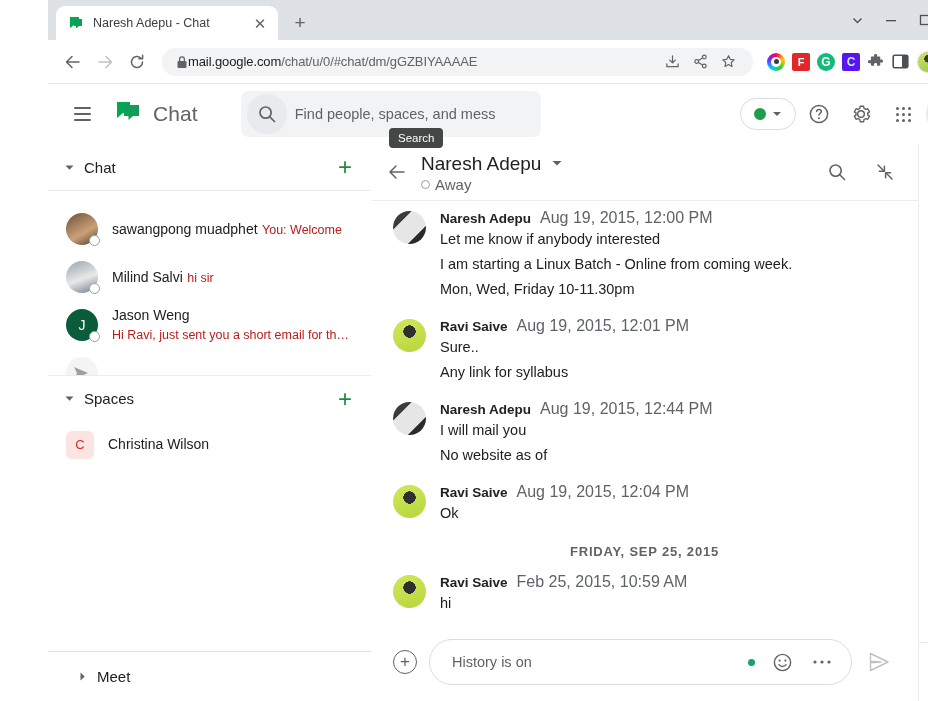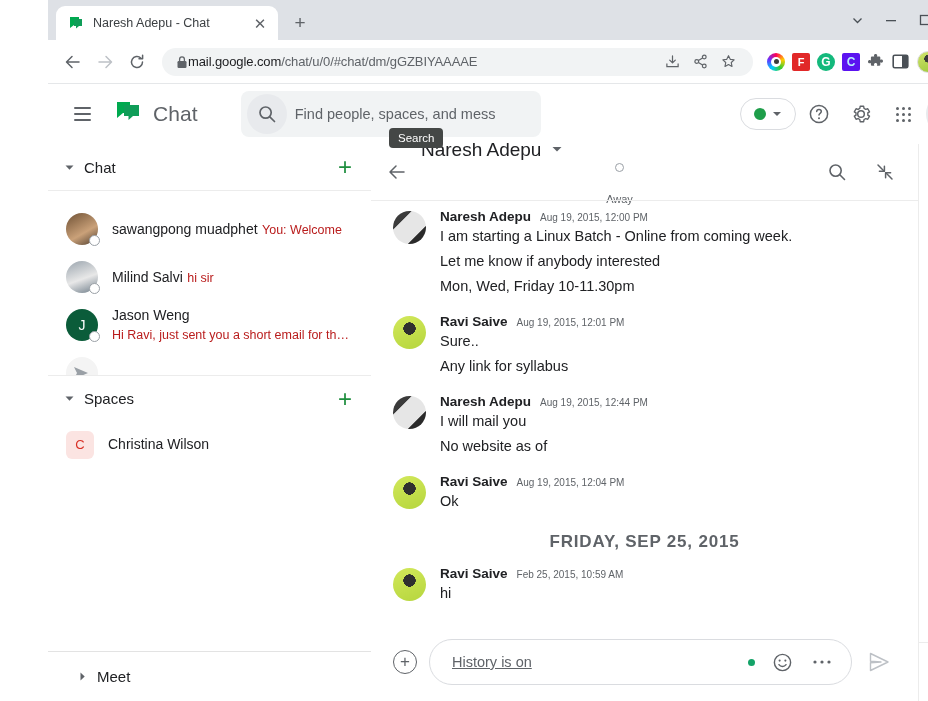--- a/index.html
+++ b/index.html
@@ -148,46 +148,46 @@
   .spacer-fill { flex: 1; background: #fff; }
   .meet-sec { height: 50px; border-top: 1px solid #e3e3e3; display:flex; align-items:center; padding: 0 14px 0 25px; flex:none; background:#fff; }
 
   
   .convo { flex: 1; display:flex; flex-direction:column; min-width:0; background:#fff; margin: 0; position: relative; }
   .convo-head { height: 56px; display:flex; align-items:center; padding: 0 14px 0 6px; flex:none; position: relative; }
   .back-btn { width: 40px; height: 40px; display:flex; align-items:center; justify-content:center; color:#5f6368; flex:none;}
   .ch-titles { flex: 1; min-width: 0; padding-left: 4px; }
   .ch-title-row { display:flex; align-items:center; gap: 10px; }
   .ch-name { font-size: 19px; color: #202124; line-height: 24px; }
-  .ch-status { font-size: 11px; color: #5f6368; display:flex; align-items:center; gap:19px; line-height:16px; margin-top: 1px; flex-direction: column;}
+  .ch-status { font-size: 15px; color: #5f6368; display:flex; align-items:center; gap:5px; line-height:16px; margin-top: 1px;}
   .ring { width: 9px; height: 9px; border-radius:50%; border: 1.5px solid #9aa0a6; box-sizing:border-box; display:block;}
   .ch-actions { display:flex; align-items:center; gap: 10px; flex:none;}
   .tooltip {
     position: absolute; left: 18px; top: -16px; background: #444746; color: #fff;
     font-size: 11.5px; padding: 4px 9px; border-radius: 4px; z-index: 20; white-space: nowrap;
   }
   .msgs { flex: 1; overflow: hidden; border-top: 1px solid #ececec; padding: 0; min-height:0; position:relative; }
   .msg { display: flex; gap: 14px; padding: 8px 20px 0 22px; }
   .mava { width: 33px; height: 33px; border-radius: 50%; flex:none; margin-top: 2px; }
   .mbody { flex:1; min-width: 0; }
   .mhead { display:flex; align-items: baseline; gap: 9px; }
   .mname { font-size: 13.5px; font-weight: 700; color: #202124; }
-  .mtime { font-size: 10px; color: #5f6368; text-align: center; }
+  .mtime { font-size: 16px; color: #5f6368; text-align: center; }
   .mline { font-size: 14.5px; color: #202124; line-height: 25px; }
   .mgroup { margin-top: 7px; }
-  .divider { text-align:center; font-size: 17px; font-weight: 700; color:#5f6368; letter-spacing: .8px; padding: 18px 0 6px; }
+  .divider { text-align:center; font-size: 13px; font-weight: 700; color:#5f6368; letter-spacing: .8px; padding: 18px 0 6px; }
 
   .composer-wrap { flex: none; padding: 10px 24px 16px 22px; display:flex; align-items:center; gap: 12px; background:#fff;}
   .plus-circle { width: 24px; height: 24px; border-radius: 50%; border: 1.6px solid #5f6368; display:flex; align-items:center;
                  justify-content:center; color:#5f6368; font-size: 17px; line-height:0; flex:none;}
   .composer {
     flex: 1; height: 46px; border: 1px solid #dadce0; border-radius: 23px;
     display:flex; align-items:center; padding: 0 16px 0 22px; gap: 14px; min-width:0;
   }
-  .comp-ph { flex:1; font-size: 14.5px; color: #5f6368; white-space:nowrap; overflow:hidden;text-decoration:underline; }
+  .comp-ph { flex:1; font-size: 14.5px; color: #5f6368; white-space:nowrap; overflow:hidden; }
   .hist-dot { width: 7px; height: 7px; border-radius:50%; background:#14a368; flex:none; }
   .cicon { width: 26px; height: 26px; display:flex; align-items:center; justify-content:center; color:#5f6368; flex:none;}
   .send-btn { width: 30px; height: 30px; display:flex; align-items:center; justify-content:center; color:#bdc1c6; flex:none;}
 
   
   .rail { width: 58px; flex:none; background: #fff; display:flex; flex-direction:column; align-items:center;
           padding-top: 16px; gap: 28px; border-left: 1px solid #ececec; position: relative; }
   .rail-ico { width: 22px; height: 22px; display:flex; align-items:center; justify-content:center; }
   .rail-expand { position: absolute; bottom: 20px; left: 0; right: 0; display:flex; align-items:center; justify-content:center;
                  color:#5f6368; }
@@ -506,22 +506,22 @@
 
         <div class="msgs">
 
           <div class="msg">
             <span class="mava" style="background:linear-gradient(135deg,#3b3b3b 0 28%,#e6e6e6 29% 72%,#2a2a2a 73%);"></span>
             <span class="mbody">
               <span class="mhead">
                 <span class="mname">Naresh Adepu</span>
                 <span class="mtime">Aug 19, 2015, 12:00 PM</span>
               </span>
+              <div class="mline">Let me know if anybody interested</div>
               <div class="mline">I am starting a Linux Batch - Online from coming week.</div>
-              <div class="mline">Let me know if anybody interested</div>
               <div class="mline">Mon, Wed, Friday 10-11.30pm</div>
             </span>
           </div>
 
           <div class="msg mgroup">
             <span class="mava" style="background:radial-gradient(circle at 50% 38%,#2f2f2f 0 23%,transparent 24%),linear-gradient(160deg,#d2e85a,#b6d63e);"></span>
             <span class="mbody">
               <span class="mhead">
                 <span class="mname">Ravi Saive</span>
                 <span class="mtime">Aug 19, 2015, 12:01 PM</span>

